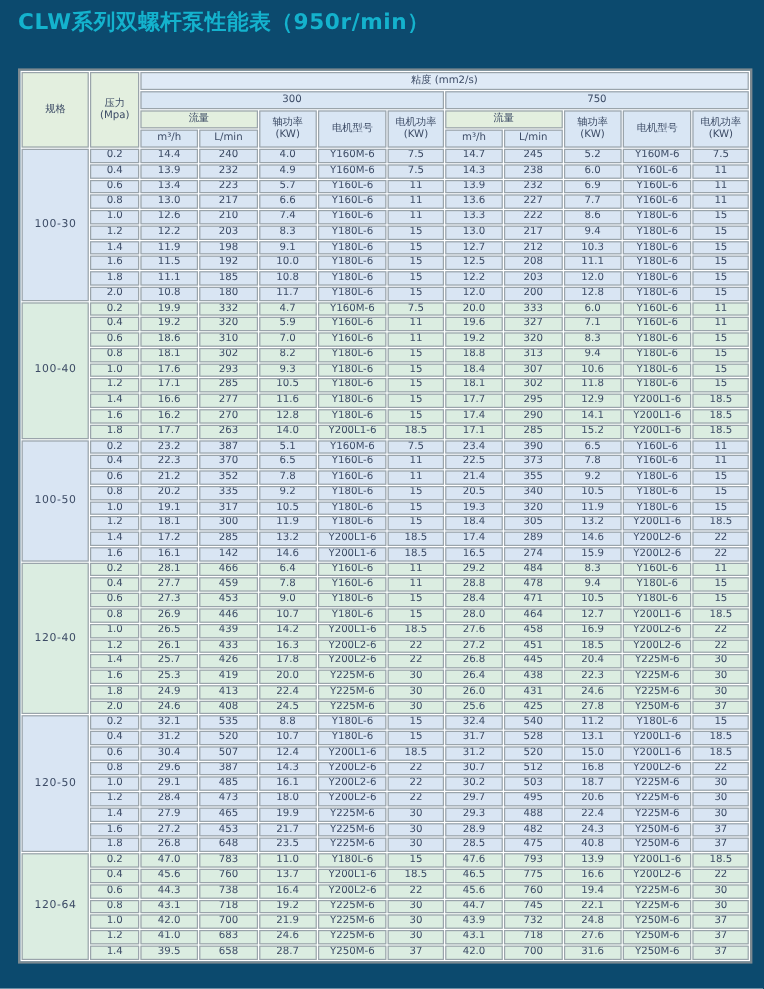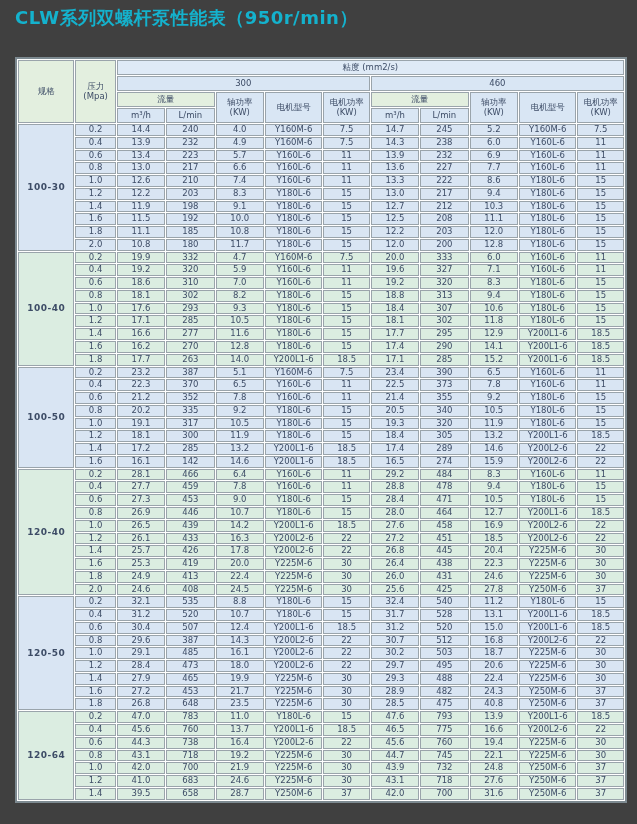--- a/index.html
+++ b/index.html
@@ -1,17 +1,17 @@
 <!DOCTYPE html>
 <html><head>
 <meta charset="utf-8">
 <style>
   html,body{margin:0;padding:0;background:#ffffff;}
   .page{
-    position:relative;width:637px;height:824px;background:#404040;overflow:hidden;
+    position:relative;width:637px;height:824px;background:#0c4a6e;overflow:hidden;
     font-family:"DejaVu Sans","Liberation Sans",sans-serif;
   }
   .page-title{
     margin:6px 0 10px 15px;font-size:18px;font-weight:bold;color:#14b2cd;
     letter-spacing:0.5px;
   }
   .tbl-wrap{
     position:absolute;left:15px;top:57px;width:608px;
     border:2px solid #7d8a91;background:#ffffff;
   }
@@ -25,21 +25,21 @@
     vertical-align:middle;padding:0;line-height:1.15;overflow:hidden;
     white-space:pre-line;
   }
   thead th{height:15px;}
   thead th.hgreen{background:#e3efdf;}
   thead th.hblue{background:#d9e6f4;}
   thead th.hblue2{background:#dfeaf6;}
   tbody td{height:10.2px;line-height:10.2px;white-space:nowrap;}
   tbody tr.blue td{background:#d9e5f3;}
   tbody tr.green td{background:#dbede1;}
-  tbody td.spec{font-size:9px;letter-spacing:0.5px;font-weight:bold;}
+  tbody td.spec{font-size:9px;letter-spacing:0.5px;}
 </style>
 </head>
 <body>
 
 <div class="page">
   <h1 class="page-title">CLW系列双螺杆泵性能表（950r/min）</h1>
 
   <div class="tbl-wrap">
     <table class="perf">
       <colgroup>
@@ -58,21 +58,21 @@
       </colgroup>
       <thead>
         <tr>
           <th rowspan="4" class="hgreen">规格</th>
           <th rowspan="4" class="hgreen">压力
 (Mpa)</th>
           <th colspan="10" class="hblue2">粘度 (mm2/s)</th>
         </tr>
         <tr>
           <th colspan="5" class="hblue">300</th>
-          <th colspan="5" class="hblue">460</th>
+          <th colspan="5" class="hblue">750</th>
         </tr>
         <tr>
           <th colspan="2" class="hgreen">流量</th>
           <th rowspan="2" class="hblue">轴功率
 (KW)</th>
           <th rowspan="2" class="hblue">电机型号</th>
           <th rowspan="2" class="hblue">电机功率
 (KW)</th>
           <th colspan="2" class="hgreen">流量</th>
           <th rowspan="2" class="hblue">轴功率

